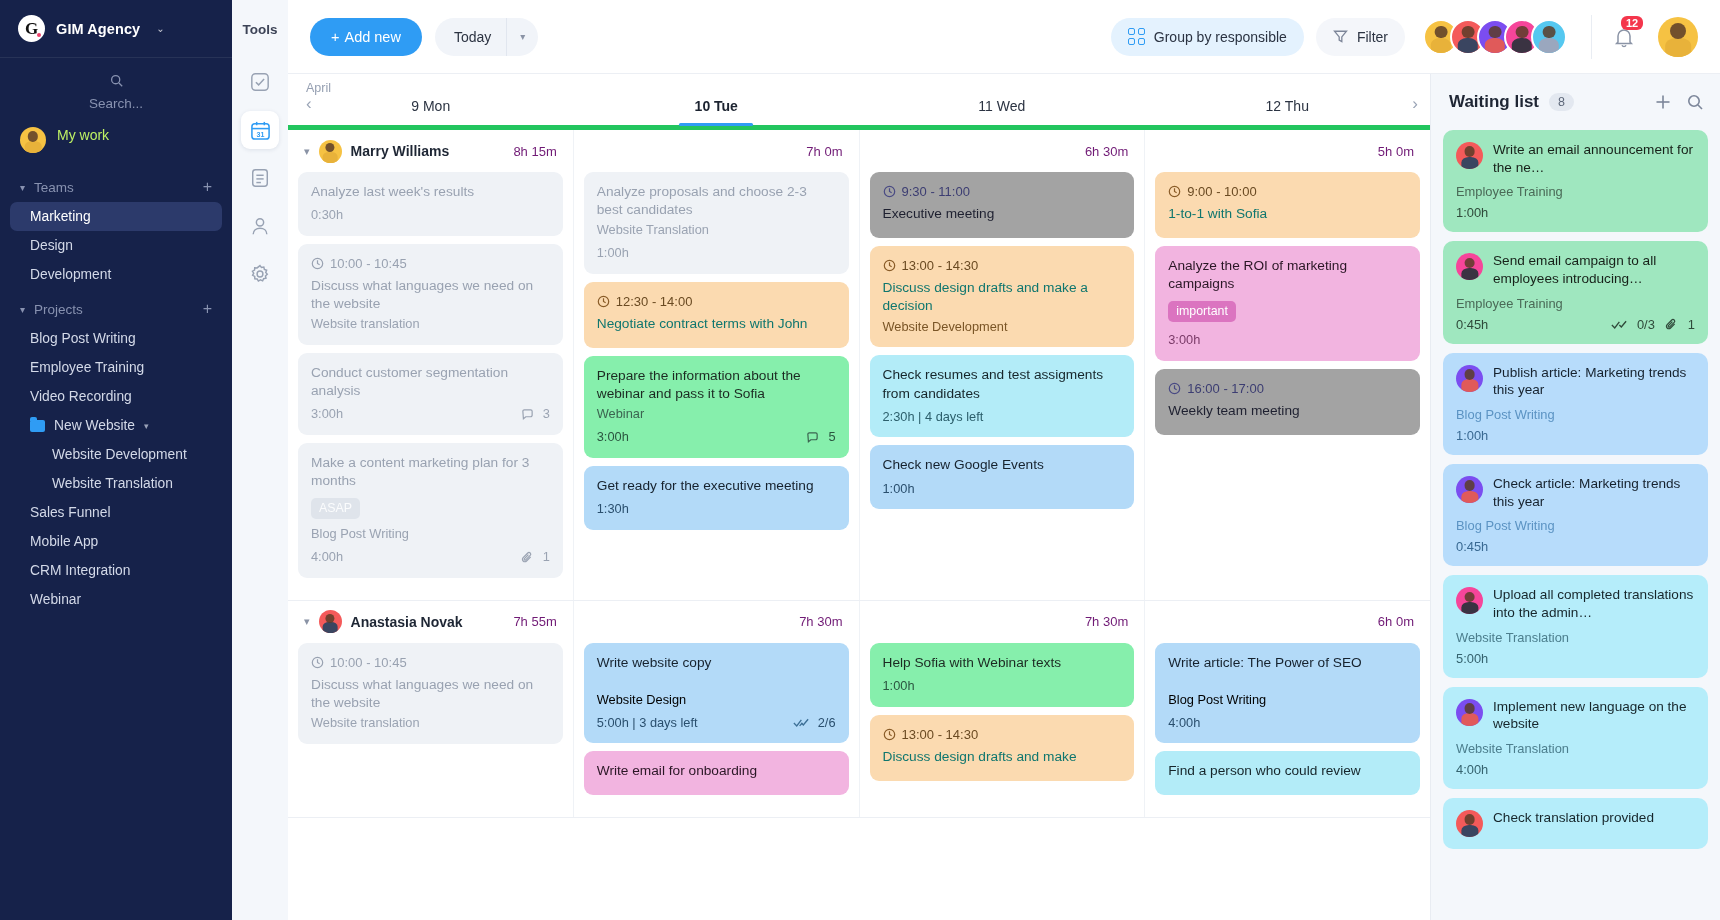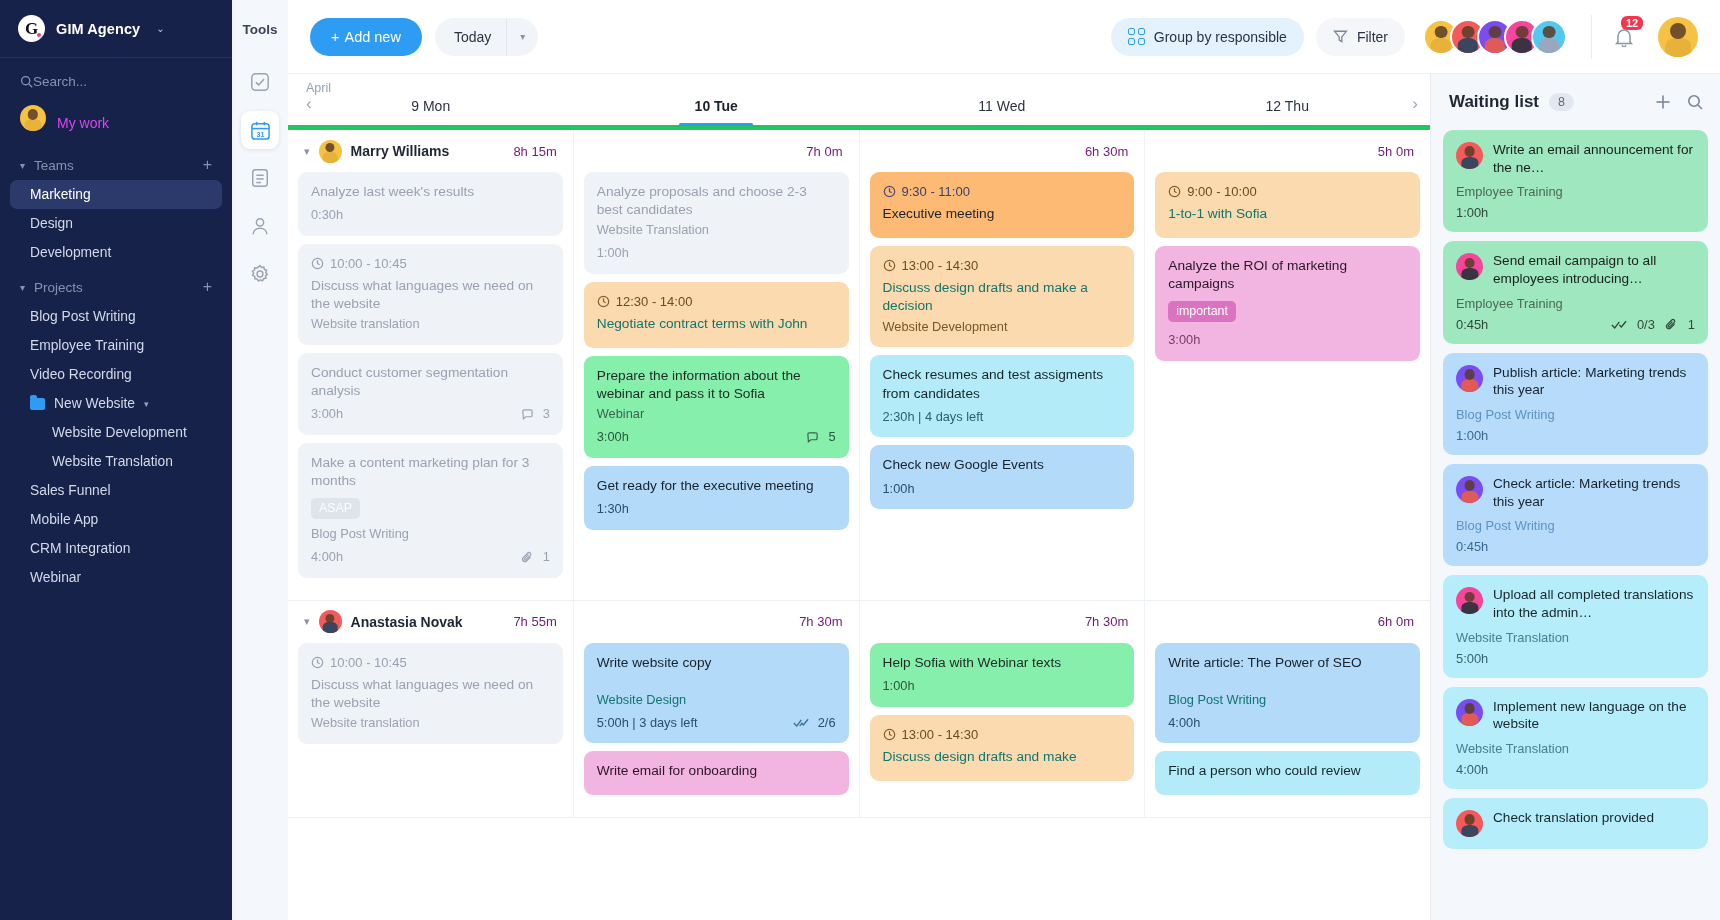--- a/index.html
+++ b/index.html
@@ -32,26 +32,26 @@
     font-family: "Liberation Serif", serif;
   }
   .brand-logo::after {
     content: ""; position: absolute; right: 4px; bottom: 5px;
     width: 4px; height: 4px; border-radius: 50%; background: #f0426b;
   }
   .brand-name { font-size: 14.5px; font-weight: 600; letter-spacing: .1px; }
   .brand-caret { margin-left: 5px; opacity: .75; font-size: 10px; }
 
   .sb-search {
-    display: flex; align-items: center; 
-    padding: 16px 20px 10px 20px; color: #8892b0; font-size: 13.5px;
+    display: flex; align-items: center; gap: 9px;
+    padding: 16px 20px 10px 20px; color: #8892b0; font-size: 13.5px; flex-direction: column;
   }
   .sb-myw {
-    display: flex; align-items: flex-end; gap: 11px;
-    padding: 6px 20px 14px 20px; font-size: 14px; color: #d946ef;
+    display: flex; align-items: flex-start; gap: 11px;
+    padding: 6px 20px 14px 20px; font-size: 14px; color: #bef264;
   }
   .av { border-radius: 50%; flex: 0 0 auto; position: relative; overflow: hidden; }
   .av::after {
     content: ""; position: absolute; left: 50%; bottom: 0;
     transform: translateX(-50%);
     width: 64%; height: 46%; border-radius: 44% 44% 0 0;
   }
   .av.yellow { background: #f6c243; } .av.yellow::after { background: #e8b23a; }
   .av.red { background: #f45a5a; } .av.red::after { background: #3a4560; }
   .av.pink { background: #f6459a; } .av.pink::after { background: #3a3342; }
@@ -195,22 +195,22 @@
     font-size: 12.4px; margin: 5px 0 4px 0;
   }
   .card.gray  { background: #eff2f6; color: #9aa3b2; }
   .card.gray .ttl { color: #99a2b1; } .card.gray .time { color: #99a2b1; }
   .card.gray .tag { background: #dfe4eb; color: #fbfcfd; }
   .card.peach { background: #fbdab0; color: #6a4a22; }
   .card.peach .ttl { color: #0f766e; } .card.peach .proj { color: #7a5526; }
   .card.green { background: #86efac; color: #2b5640; }
   .card.green .ttl { color: #1c2a22; } .card.green .proj { color: #3b6450; }
   .card.blue  { background: #b3daf8; color: #2a4f6e; }
-  .card.blue .ttl { color: #16222e; } .card.blue .proj { color: #0f766e; margin-top: 20px; }
-  .card.lilac { background: #fdba74; color: #3c3d72; }
+  .card.blue .ttl { color: #16222e; } .card.blue .proj { color: #000000; margin-top: 20px; }
+  .card.lilac { background: #a3a3a3; color: #3c3d72; }
   .card.lilac .ttl { color: #1e2030; }
   .card.pink  { background: #f2b4e0; color: #7a3a68; }
   .card.pink .ttl { color: #2b1726; }
   .card.pink .tag { background: #db74c0; color: #fff; }
   .card.cyan  { background: #b3ecf8; color: #2c5f6c; }
   .card.cyan .ttl { color: #16262b; }
 
   
   .waiting {
     width: 290px; flex: 0 0 290px; background: #f4f7fb;
@@ -592,20 +592,32 @@
                   </div>
                 <div class="ttl">1-to-1 with Sofia</div>
               </div>
               <div class="card pink">
                 <div class="ttl">Analyze the ROI of marketing campaigns</div>
                 <div><span class="tag">important</span></div>
                 <div class="meta">
                     <span>3:00h</span>
                   </div>
               </div>
+              <div class="card lilac">
+                <div class="time">
+                    <span>
+                      <svg width="13" height="13" viewBox="0 0 14 14" fill="none" stroke="#4a4b84" stroke-width="1.3">
+                        <circle cx="7" cy="7" r="5.6"></circle>
+                        <path d="M7 3.6V7l2.3 1.4"></path>
+                      </svg>
+                    </span>
+                    <span>16:00 - 17:00</span>
+                  </div>
+                <div class="ttl">Weekly team meeting</div>
+              </div>
             </div>
           </div>
 
           <div class="prow">
 
             <div class="pcol">
               <div class="pcol-head">
                 <span class="chev">▾</span>
                 <span class="av red" style="width:23px;height:23px"></span>
                 <span class="pname">Anastasia Novak</span>

